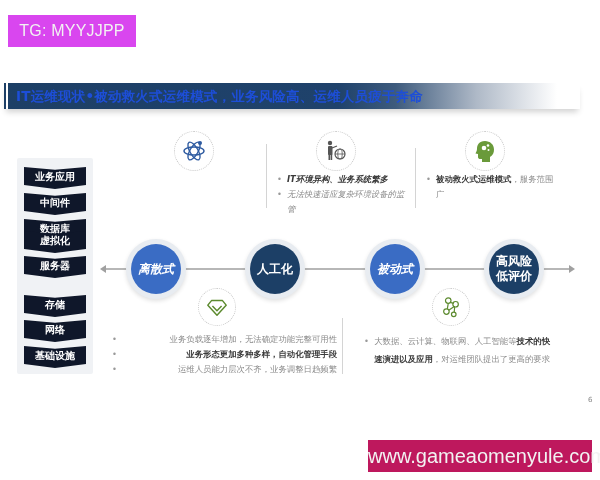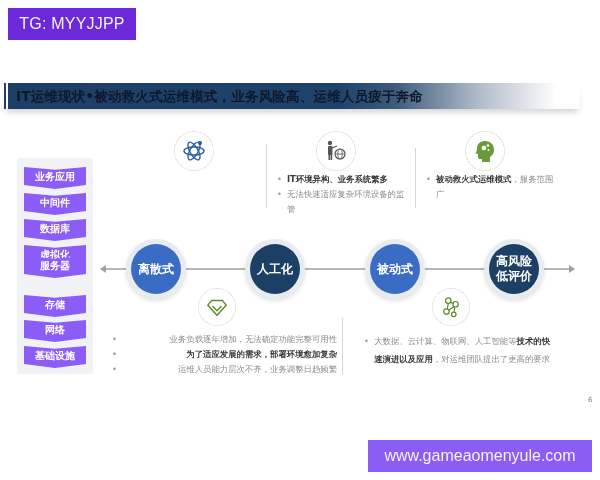--- a/index.html
+++ b/index.html
@@ -1,49 +1,49 @@
 <!DOCTYPE html>
 <html><head>
 <meta charset="utf-8">
 <style>
   * { box-sizing: border-box; margin: 0; padding: 0; }
   html, body { width: 600px; height: 480px; overflow: hidden; background: #ffffff; }
   body { position: relative; font-family: "DejaVu Sans", "Liberation Sans", sans-serif; color: #555; }
 
   .wm-top {
-    position: absolute; left: 8px; top: 8px; width: 128px; height: 32px;
-    background: #6d28d9; color: #f2f2f2; font-family: "Liberation Sans", sans-serif;
+    position: absolute; left: 8px; top: 15px; width: 128px; height: 32px;
+    background: #d946ef; color: #f2f2f2; font-family: "Liberation Sans", sans-serif;
     font-size: 16px; line-height: 32px; text-align: center; letter-spacing: 0.2px;
   }
   .wm-bottom {
     position: absolute; left: 368px; top: 440px; width: 224px; height: 32px;
-    background: #8b5cf6; color: #f2f2f2; font-family: "Liberation Sans", sans-serif;
-    font-size: 16px; line-height: 32px; text-align: center;
+    background: #be185d; color: #f2f2f2; font-family: "Liberation Sans", sans-serif;
+    font-size: 20px; line-height: 32px; text-align: center;
   }
   .title-bar-wide {
     position: absolute; left: 4px; top: 83px; width: 576px; height: 26px;
     background: linear-gradient(90deg, #1d3f66 0%, #1f426b 58%, #3e5b7d 68%, rgba(140,155,175,0.7) 82%, rgba(255,255,255,0) 96%);
     box-shadow: 0 5px 6px -2px rgba(0,0,0,0.18);
   }
   .title-tab {
     position: absolute; left: 4px; top: 83px; width: 4px; height: 26px; background: #1d3f66;
     border-right: 2px solid #fff;
   }
   .title-text {
     position: absolute; left: 16px; top: 83px; height: 26px; line-height: 26px;
-    font-size: 13.5px; font-weight: bold; color: #0f172a; white-space: nowrap; letter-spacing: 0.2px;
+    font-size: 13.5px; font-weight: bold; color: #1d4ed8; white-space: nowrap; letter-spacing: 0.2px;
   }
 
   .stack-panel {
     position: absolute; left: 17px; top: 158px; width: 76px; height: 216px;
     background: #f0f2f5; border-radius: 2px;
   }
   .stack-item {
     position: absolute; left: 24px; width: 62px; height: 22px;
-    background: #8b5cf6;
+    background: #0f172a;
     clip-path: polygon(0 0, 50% 12%, 100% 0, 100% 82%, 50% 100%, 0 82%);
     color: #fff; font-size: 10px; font-weight: bold; text-align: center; line-height: 20px;
   }
 
   .timeline-line {
     position: absolute; left: 104px; top: 268px; width: 466px; height: 2px; background: #b7b7b7;
   }
   .arrow-left {
     position: absolute; left: 100px; top: 265px; width: 0; height: 0;
     border-top: 4px solid transparent; border-bottom: 4px solid transparent; border-right: 6px solid #a0a0a0;
@@ -55,21 +55,21 @@
 
   .node {
     position: absolute; width: 60px; height: 60px; border-radius: 50%;
     background: #e8ecf1; box-shadow: 0 2px 4px rgba(0,0,0,0.12);
   }
   .node-inner {
     position: absolute; left: 5px; top: 5px; width: 50px; height: 50px; border-radius: 50%;
     display: flex; align-items: center; justify-content: center; text-align: center;
     color: #fff; font-size: 12px; font-weight: bold; line-height: 15px;
   }
-  .node-light .node-inner { background: #3a6cc4; }
+  .node-light .node-inner { background: #3a6cc4; font-style: italic; }
   .node-dark .node-inner { background: #1c3f66; }
 
   .icon-circle {
     position: absolute; width: 40px; height: 40px; border-radius: 50%;
     border: 1px dotted #c9c9c9; background: #fff;
     display: flex; align-items: center; justify-content: center;
   }
 
   .vdiv { position: absolute; width: 1px; background: #d4d4d4; }
 
@@ -86,21 +86,21 @@
 <div class="wm-top">TG: MYYJJPP</div>
 
 <div class="title-bar-wide"></div>
 <div class="title-tab"></div>
 <div class="title-text">IT运维现状•被动救火式运维模式，业务风险高、运维人员疲于奔命</div>
 
 <div class="stack-panel"></div>
 <div class="stack-item" style="top:167px">业务应用</div>
 <div class="stack-item" style="top:193px">中间件</div>
 <div class="stack-item" style="top:219px">数据库</div>
-<div class="stack-item" style="top:245px">虚拟化</div>
+<div class="stack-item" style="top:231px">虚拟化</div>
 <div class="stack-item" style="top:256px">服务器</div>
 <div class="stack-item" style="top:295px">存储</div>
 <div class="stack-item" style="top:320px">网络</div>
 <div class="stack-item" style="top:346px">基础设施</div>
 
 <div class="timeline-line"></div>
 <div class="arrow-left"></div>
 <div class="arrow-right"></div>
 
 <div class="node node-light" style="left:126px; top:239px;">
@@ -149,21 +149,21 @@
   <svg width="24" height="24" viewBox="0 0 24 24">
     <path d="M12 2 C6 2 4 6 4 10 C4 12 3 13 2.5 14.5 L5 15 L5 18 C5 19.5 6 20 7.5 20 L9 20 L9 23 L17 23 L17 18 C20 16 21 13.5 21 10.5 C21 5.5 17 2 12 2 Z" fill="#6a9a3a"></path>
     <circle cx="11" cy="9" r="2.3" fill="#fff"></circle>
     <circle cx="15" cy="6.5" r="1.3" fill="#fff"></circle>
     <circle cx="15.5" cy="11" r="1" fill="#fff"></circle>
   </svg>
 </div>
 
 <ul class="bullets" style="left:128px; top:172px; width:136px;">
 </ul>
-<ul class="bullets" style="left:277px; top:172px; width:132px;">
+<ul class="bullets" style="left:277px; top:172px; width:132px;font-style:italic;">
   <li><span class="bold">IT环境异构、业务系统繁多</span><span></span></li>
   <li><span>无法快速适应复杂环境设备的监管</span></li>
 </ul>
 <ul class="bullets" style="left:426px; top:172px; width:130px;">
   <li><span class="bold">被动救火式运维模式</span><span>，服务范围广</span></li>
 </ul>
 
 <div class="icon-circle" style="left:198px; top:288px; width:38px; height:38px;">
   <svg width="22" height="22" viewBox="0 0 24 24" fill="none" stroke="#5c8a2e" stroke-width="1.6" stroke-linejoin="round">
     <path d="M6 5 L18 5 L22 10 L12 21 L2 10 Z"></path>
@@ -178,21 +178,21 @@
     <circle cx="15" cy="20" r="2.5"></circle>
     <line x1="11" y1="7" x2="15" y2="8"></line>
     <line x1="9" y1="8" x2="8" y2="14"></line>
     <line x1="15.5" y1="11.5" x2="9.5" y2="15.5"></line>
     <line x1="16" y1="12" x2="15.5" y2="17.5"></line>
   </svg>
 </div>
 
 <ul class="bullets" style="left:112px; top:332px; width:225px;text-align:right;">
   <li><span>业务负载逐年增加，无法确定功能完整可用性</span></li>
-  <li><span class="bold">为了适应发展的需求，部署环境愈加复杂</span></li>
+  <li><span class="bold">业务形态更加多种多样，自动化管理手段</span></li>
   <li><span>运维人员能力层次不齐，业务调整日趋频繁</span></li>
 </ul>
 <ul class="bullets" style="left:364px; top:332px; width:186px; line-height:18px;text-align:right;">
   <li><span>大数据、云计算、物联网、人工智能等</span><span class="bold">技术的快速演进以及应用</span><span>，对运维团队提出了更高的要求</span></li>
 </ul>
 
 <div class="page-num">6</div>
 
 <div class="wm-bottom">www.gameaomenyule.com</div>
 

